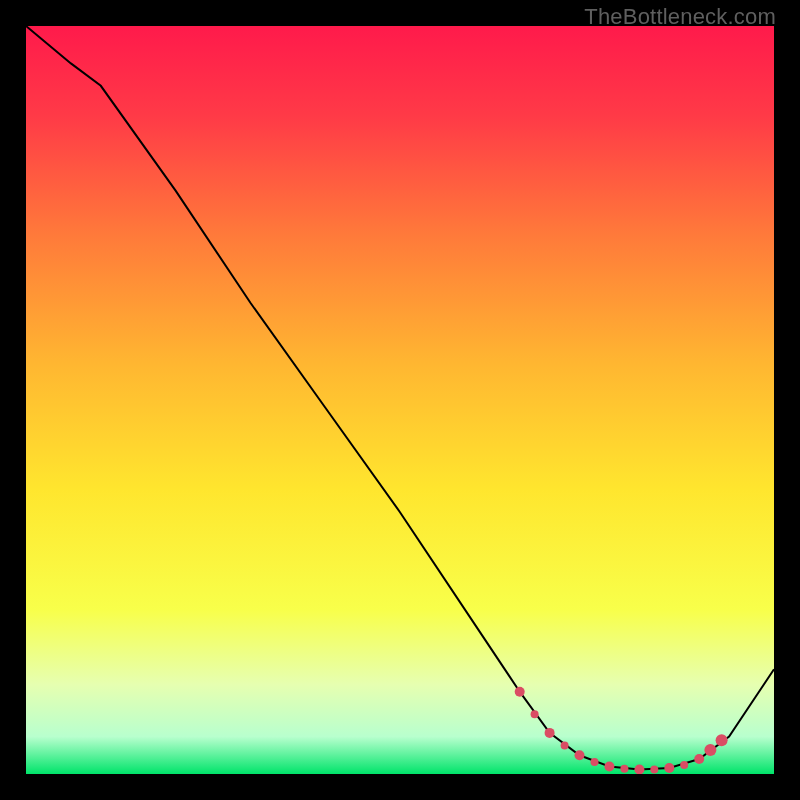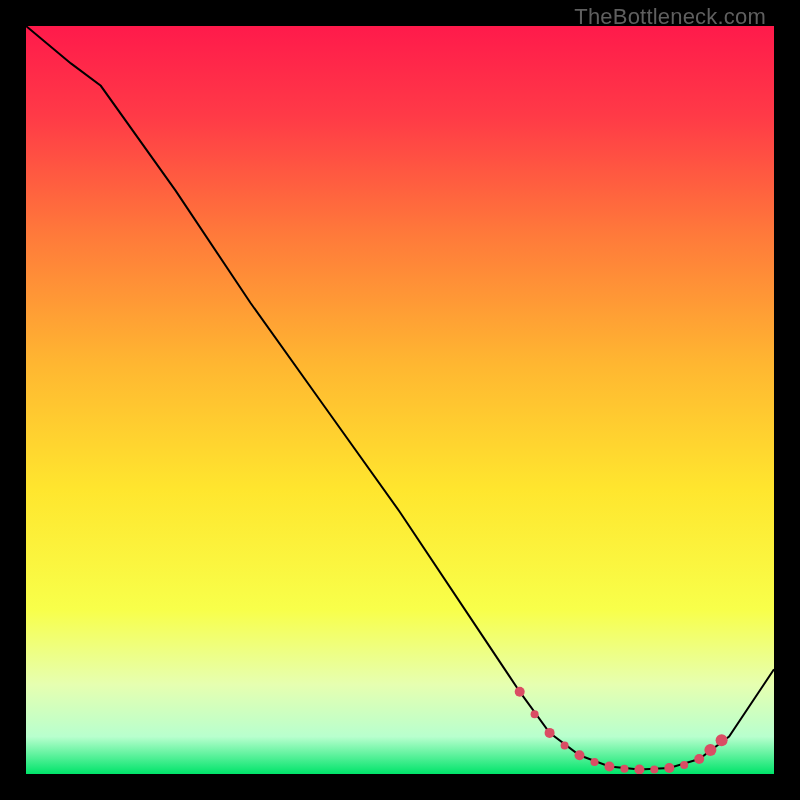--- a/index.html
+++ b/index.html
@@ -22,21 +22,21 @@
   .plot {
     position: absolute;
     left: 0;
     top: 0;
     width: 748px;
     height: 748px;
   }
   .watermark {
     position: absolute;
     top: 4px;
-    right: 34px;
+    right: 24px;
     color: #5f5f5f;
     font-size: 22px;
     font-weight: 500;
     letter-spacing: 0.2px;
     pointer-events: none;
   }
   svg { display: block; }
 </style>
 </head>
 <body>

